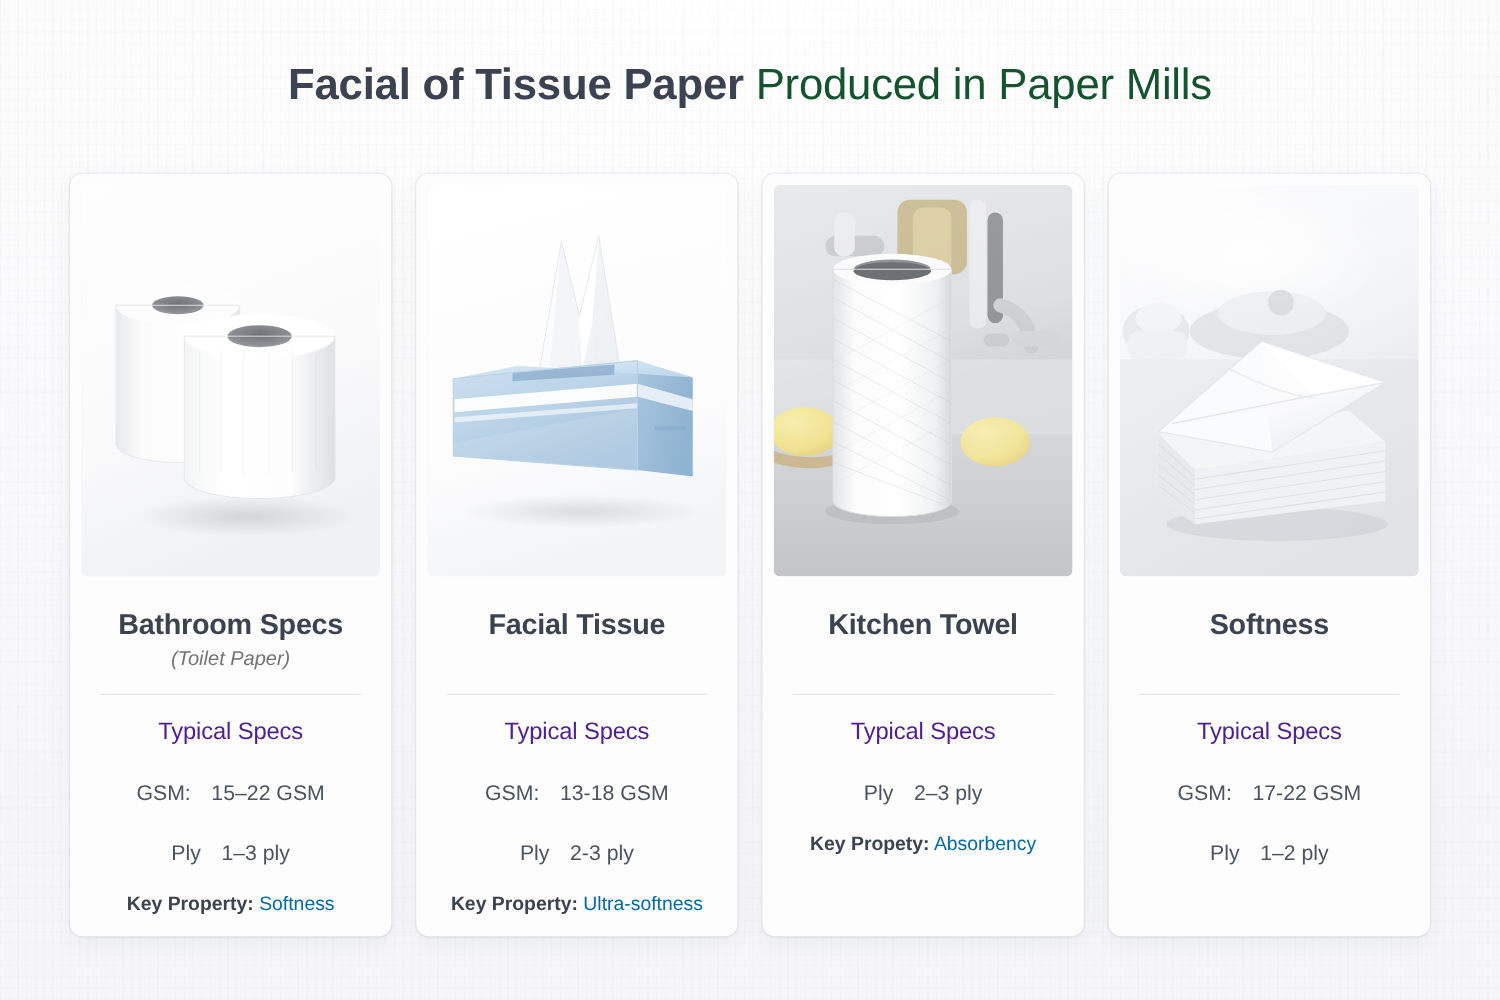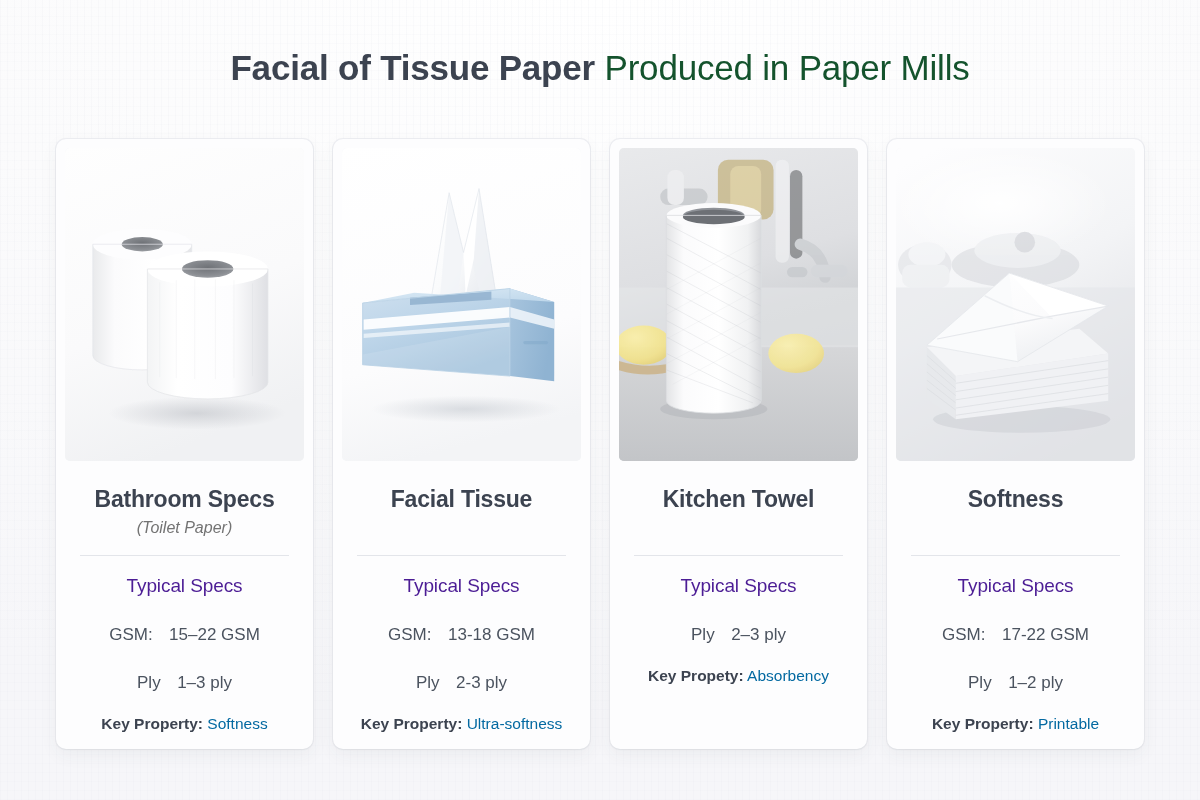--- a/index.html
+++ b/index.html
@@ -527,22 +527,17 @@
         <div class="spec-row">
           <span class="lbl">GSM:</span>
           <span class="gap"></span>
           <span>17-22 GSM</span>
         </div>
         <div class="spec-row">
           <span class="lbl">Ply</span>
           <span class="gap"></span>
           <span>1–2 ply</span>
         </div>
-        <div class="key-row">
-          <span class="klabel">Key Property</span><span class="klabel">:</span>
-          <span class="gap"></span>
-          <span class="kvalue">Printable</span>
-        </div>
       </div>
     </div>
   </div>
 
 </div>
 
 </body></html>

